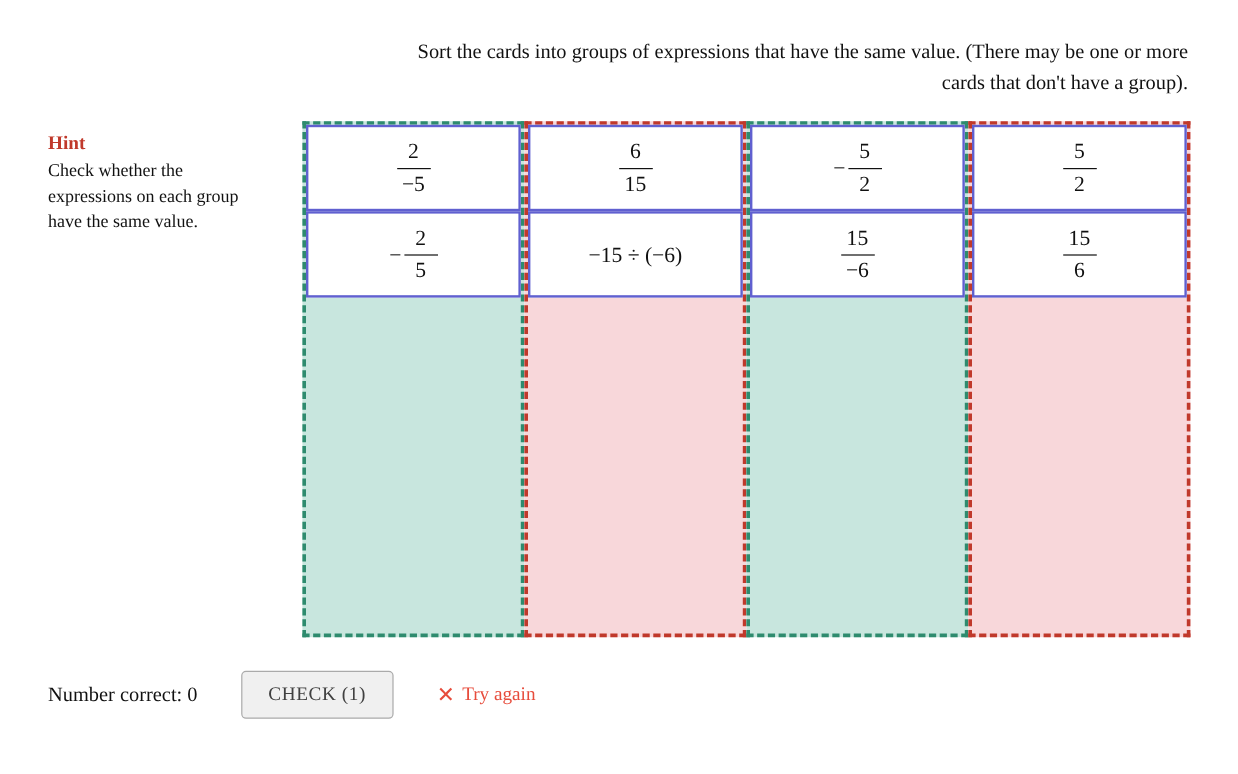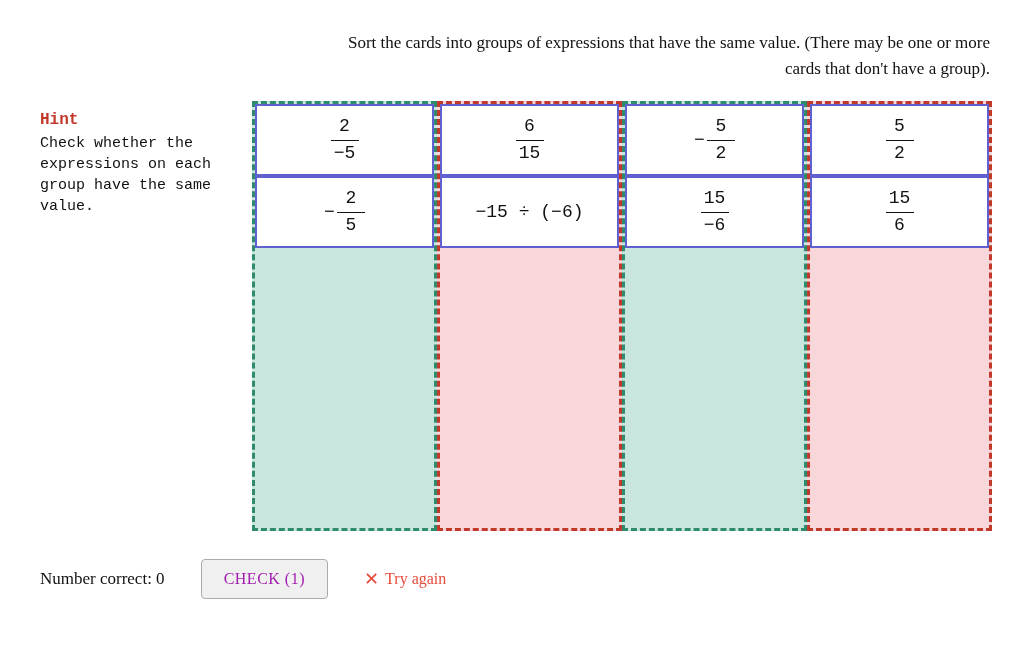--- a/index.html
+++ b/index.html
@@ -15,21 +15,20 @@
       font-size: 17px;
       line-height: 1.5;
       margin-bottom: 20px;
       max-width: 950px;
       text-align: right;
     }
     .main-area {
       display: flex;
       align-items: flex-start;
       gap: 30px;
-      font-family: Liberation Mono, monospace;
     }
     .hint-area {
       min-width: 160px;
       max-width: 190px;
       padding-top: 10px;
     }
     .hint-title {
       color: #c0392b;
       font-weight: bold;
       font-size: 16px;
@@ -115,21 +114,21 @@
       color: #111;
     }
     .check-button {
       background: #f0f0f0;
       border: 1.5px solid #aaa;
       border-radius: 4px;
       padding: 10px 22px;
       font-size: 16px;
       font-family: 'Georgia', serif;
       cursor: pointer;
-      color: #a21caf;
+      color: #404040;
       letter-spacing: 0.5px;
     }
     .try-again {
       color: #e74c3c;
       font-size: 16px;
       display: flex;
       align-items: center;
       gap: 6px;
       cursor: pointer;
     }

